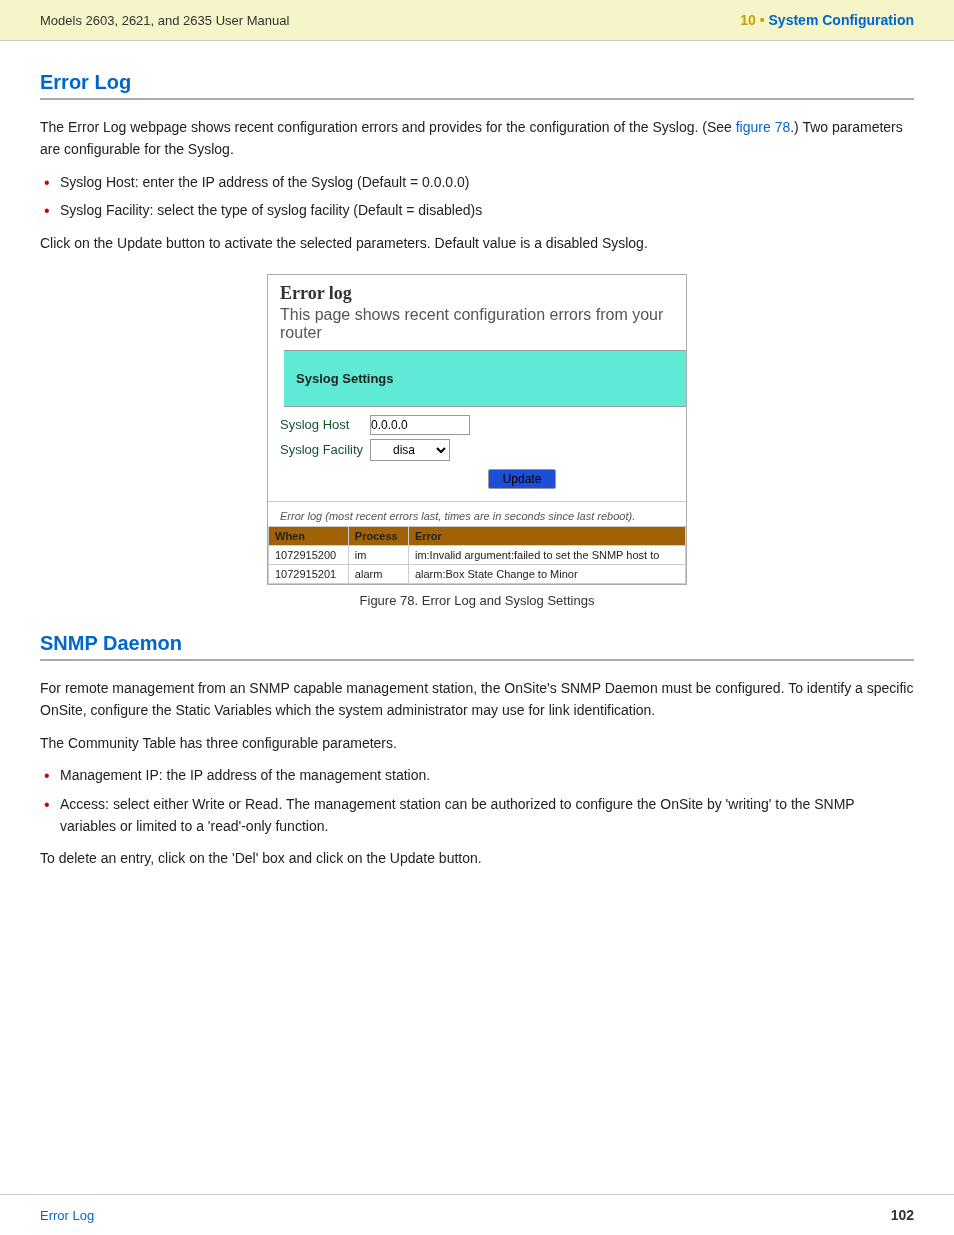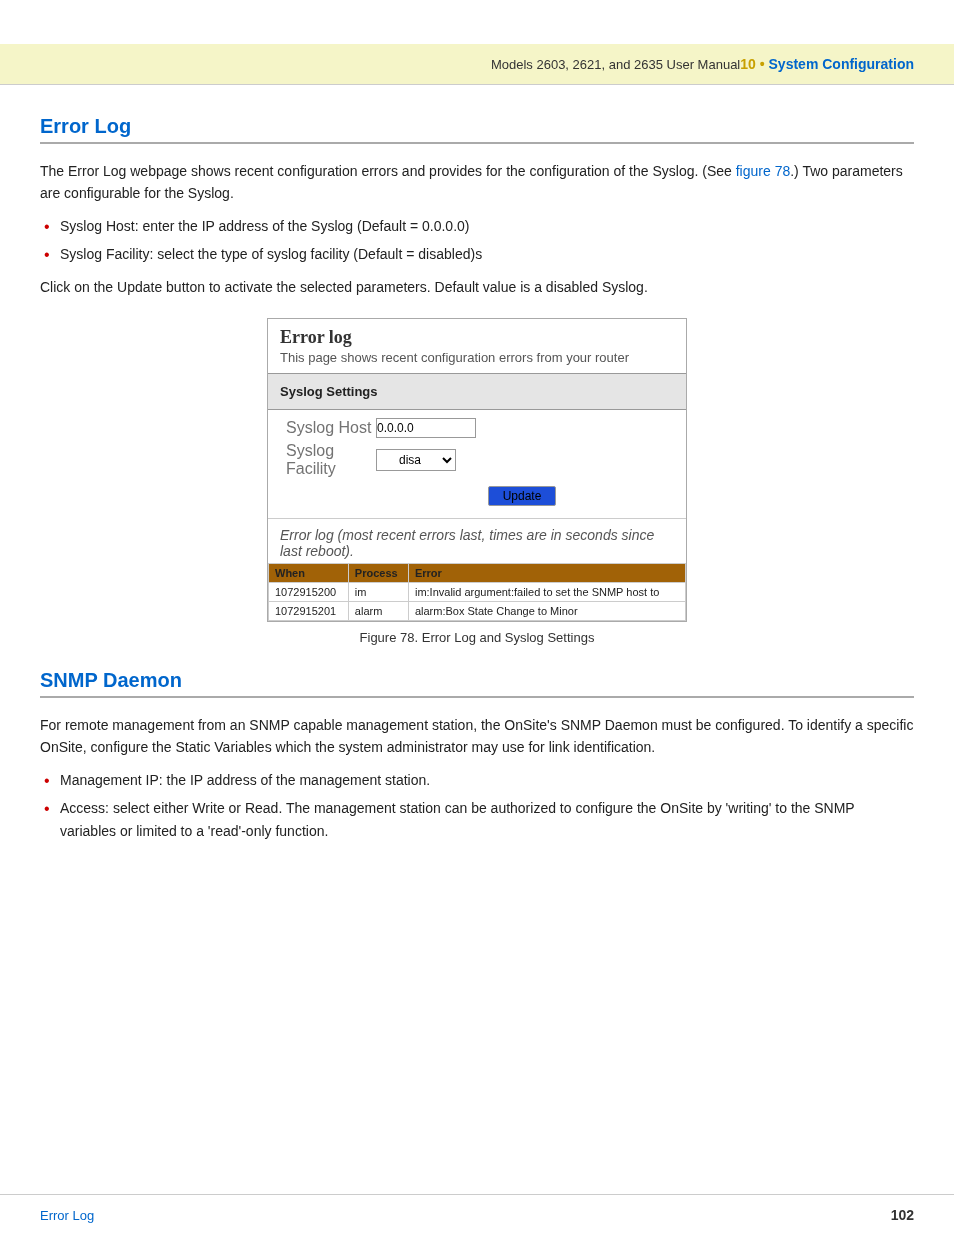--- a/index.html
+++ b/index.html
@@ -12,23 +12,22 @@
       min-height: 1235px;
       position: relative;
     }
 
     
     .header-bar {
       background: #f5f5c8;
       border-bottom: 1px solid #ccc;
       padding: 12px 40px;
       display: flex;
-      justify-content: flex-end;
+      justify-content: space-between;
       align-items: center;
-      margin-top: 44px;
     }
     .header-left {
       font-size: 13px;
       color: #333;
     }
     .header-right {
       font-size: 14px;
       font-weight: bold;
       color: #c8a000;
     }
@@ -108,48 +107,48 @@
     }
     .elw-title {
       padding: 8px 12px 2px 12px;
       font-size: 18px;
       font-weight: bold;
       color: #333;
       font-family: Georgia, serif;
     }
     .elw-subtitle {
       padding: 0 12px 8px 12px;
-      font-size: 13px;
+      font-size: 16px;
       color: #555;
     }
 
     .elw-syslog-header {
-      background: #e5e5e5;
-      padding: 10px 12px;
+      background: #5eead4;
+      padding: 20px 12px;
       font-weight: bold;
       font-size: 13px;
       border-top: 1px solid #999;
       border-bottom: 1px solid #999;
+      margin-left: 16px;
     }
 
     .elw-syslog-body {
       padding: 8px 12px;
       border-bottom: 1px solid #ccc;
     }
 
     .elw-form-row {
       display: flex;
       align-items: center;
       margin-bottom: 4px;
     }
     .elw-label {
       width: 90px;
-      font-size: 16px;
-      color: #737373;
-      margin-left: 6px;
+      font-size: 13px;
+      color: #14532d;
     }
     .elw-input {
       border: 1px solid #999;
       padding: 2px 0;
       font-size: 12px;
       width: 100px;
       background: #fff;
     }
     .elw-select {
       border: 1px solid #999;
@@ -167,21 +166,21 @@
       border: 1px solid #999;
       background: #1d4ed8;
       padding: 2px 14px;
       font-size: 12px;
       cursor: pointer;
       border-radius: 2px;
     }
 
     .elw-log-note {
       padding: 8px 12px 4px 12px;
-      font-size: 14px;
+      font-size: 11px;
       color: #555;
       font-style: italic;
     }
 
     .elw-table {
       width: 100%;
       border-collapse: collapse;
       font-size: 11px;
     }
     .elw-table th {
@@ -308,26 +307,28 @@
 
       <div class="figure-caption">Figure 78. Error Log and Syslog Settings</div>
     </div>
   </div>
 
   <div class="section-spacing">
     <div class="section-heading">SNMP Daemon</div>
 
     <p class="body-text">For remote management from an SNMP capable management station, the OnSite's SNMP Daemon must be configured. To identify a specific OnSite, configure the Static Variables which the system administrator may use for link identification.</p>
 
+    <p class="body-text">The Community Table has three configurable parameters.</p>
 
     <ul class="bullet-list">
       <li>Management IP: the IP address of the management station.</li>
       <li>Access: select either Write or Read. The management station can be authorized to configure the OnSite by 'writing' to the SNMP variables or limited to a 'read'-only function.</li>
     </ul>
 
+    <p class="body-text">To delete an entry, click on the 'Del' box and click on the Update button.</p>
   </div>
 
 </div>
 
 <div class="footer">
   <span class="footer-left">Error Log</span>
   <span class="footer-right">102</span>
 </div>
 
 </body></html>

